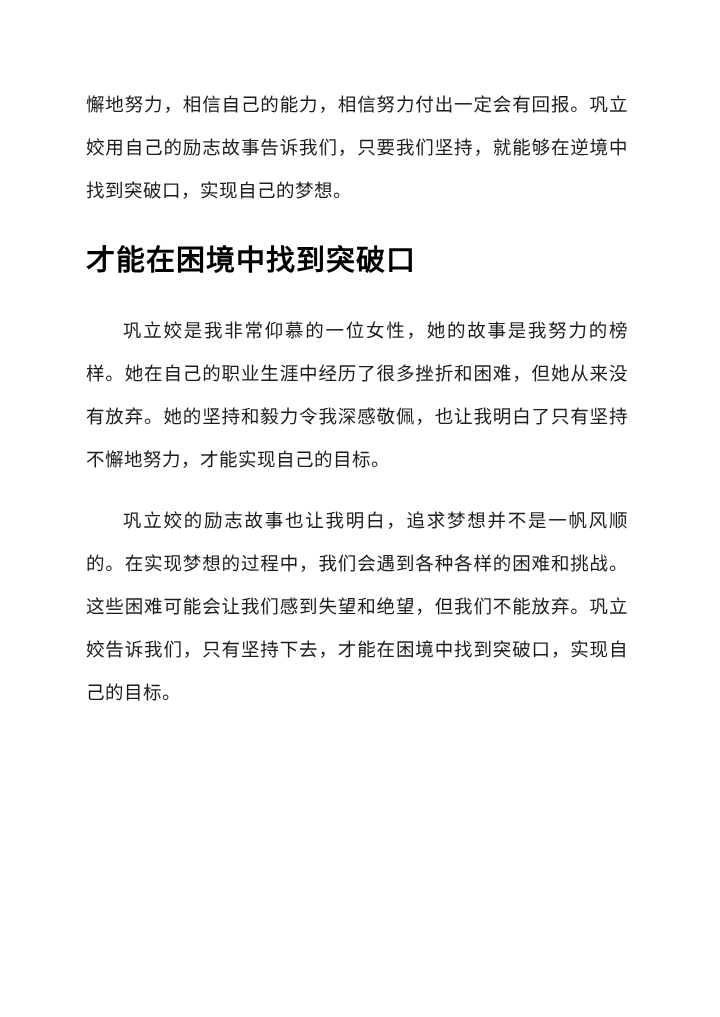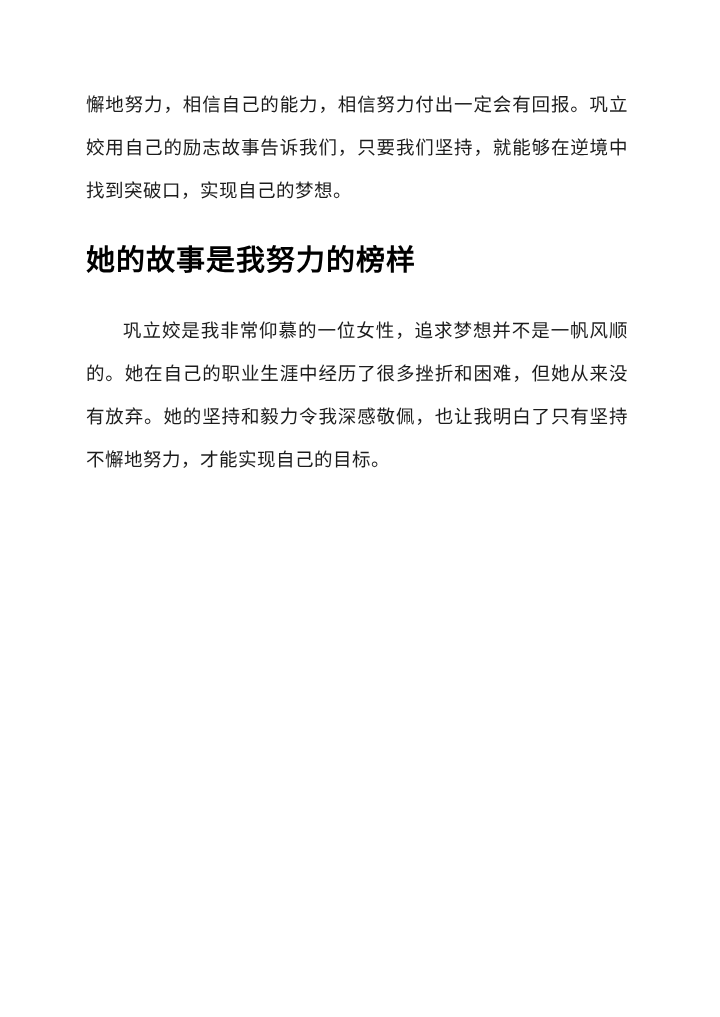--- a/index.html
+++ b/index.html
@@ -49,20 +49,21 @@
   }
 </style>
 </head>
 <body>
 
 <div class="page">
   <div class="content">
 
     <p class="body-para continuation">懈地努力，相信自己的能力，相信努力付出一定会有回报。巩立姣用自己的励志故事告诉我们，只要我们坚持，就能够在逆境中找到突破口，实现自己的梦想。</p>
 
-    <h1 class="section-heading">她的故事是我努力的榜样</h1>
+    <h1 class="section-heading">才能在困境中找到突破口</h1>
 
-    <p class="body-para indented">巩立姣是我非常仰慕的一位女性，追求梦想并不是一帆风顺的。她在自己的职业生涯中经历了很多挫折和困难，但她从来没有放弃。她的坚持和毅力令我深感敬佩，也让我明白了只有坚持不懈地努力，才能实现自己的目标。</p>
+    <p class="body-para indented">巩立姣是我非常仰慕的一位女性，她的故事是我努力的榜样。她在自己的职业生涯中经历了很多挫折和困难，但她从来没有放弃。她的坚持和毅力令我深感敬佩，也让我明白了只有坚持不懈地努力，才能实现自己的目标。</p>
 
 
+    <p class="body-para indented">巩立姣的励志故事也让我明白，追求梦想并不是一帆风顺的。在实现梦想的过程中，我们会遇到各种各样的困难和挑战。这些困难可能会让我们感到失望和绝望，但我们不能放弃。巩立姣告诉我们，只有坚持下去，才能在困境中找到突破口，实现自己的目标。</p>
 
   </div>
 </div>
 
 </body></html>

